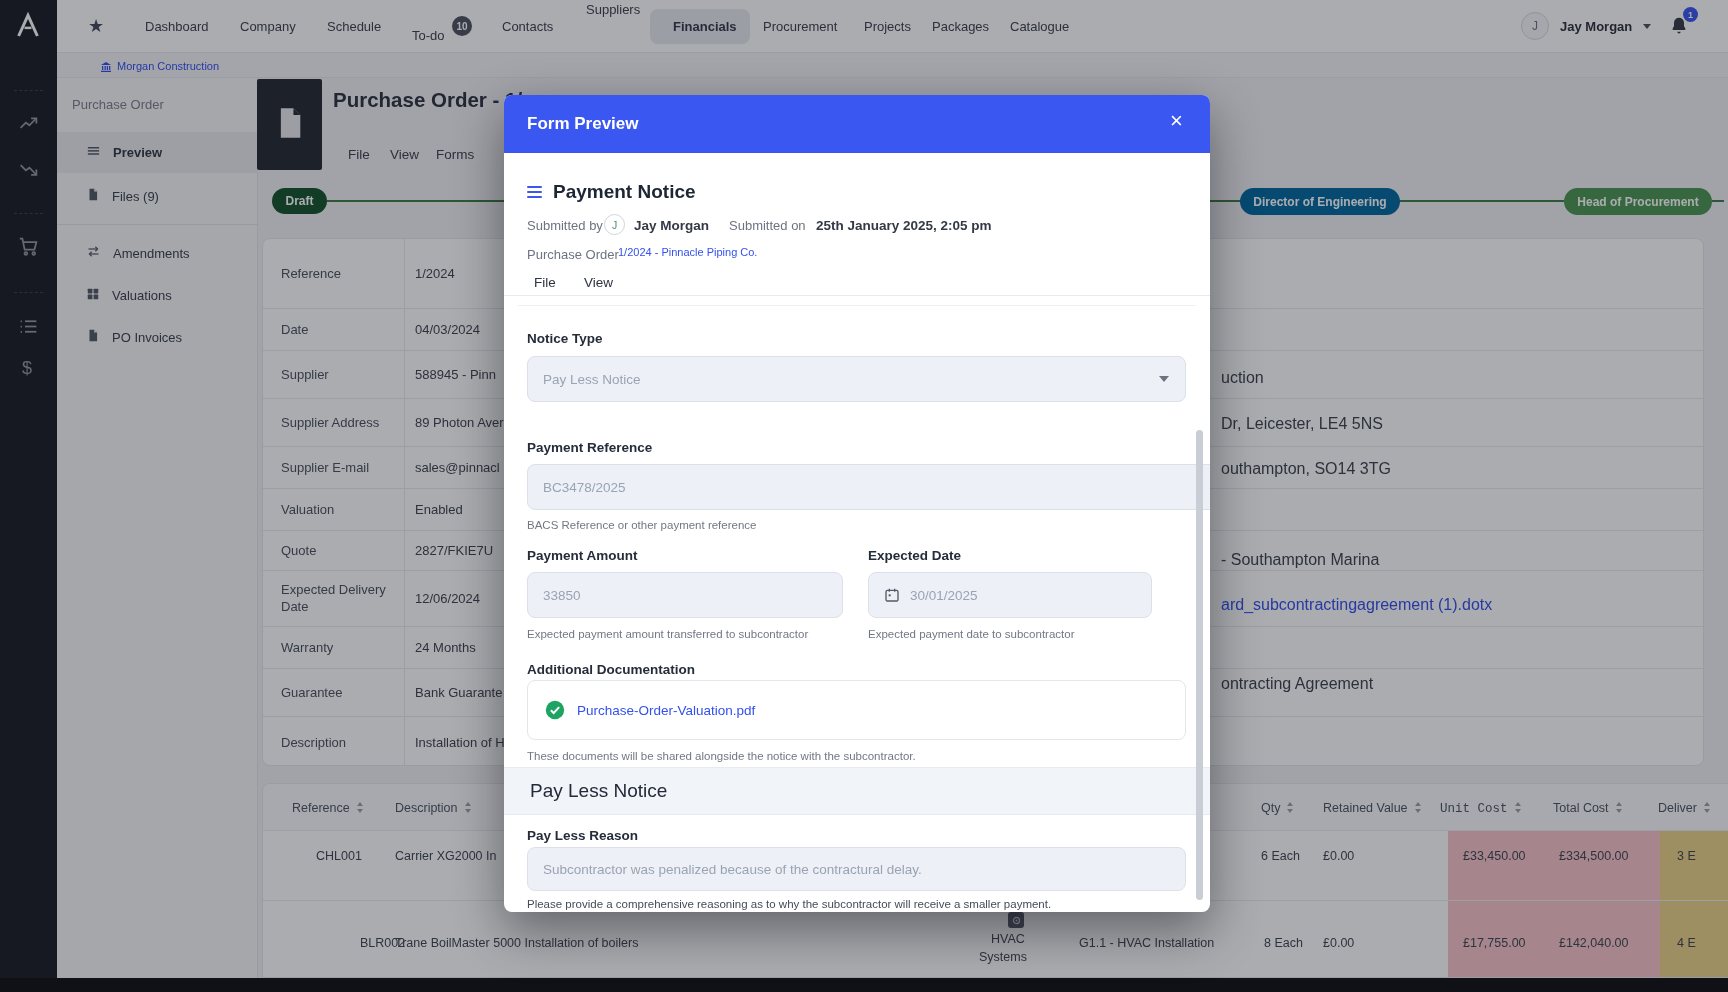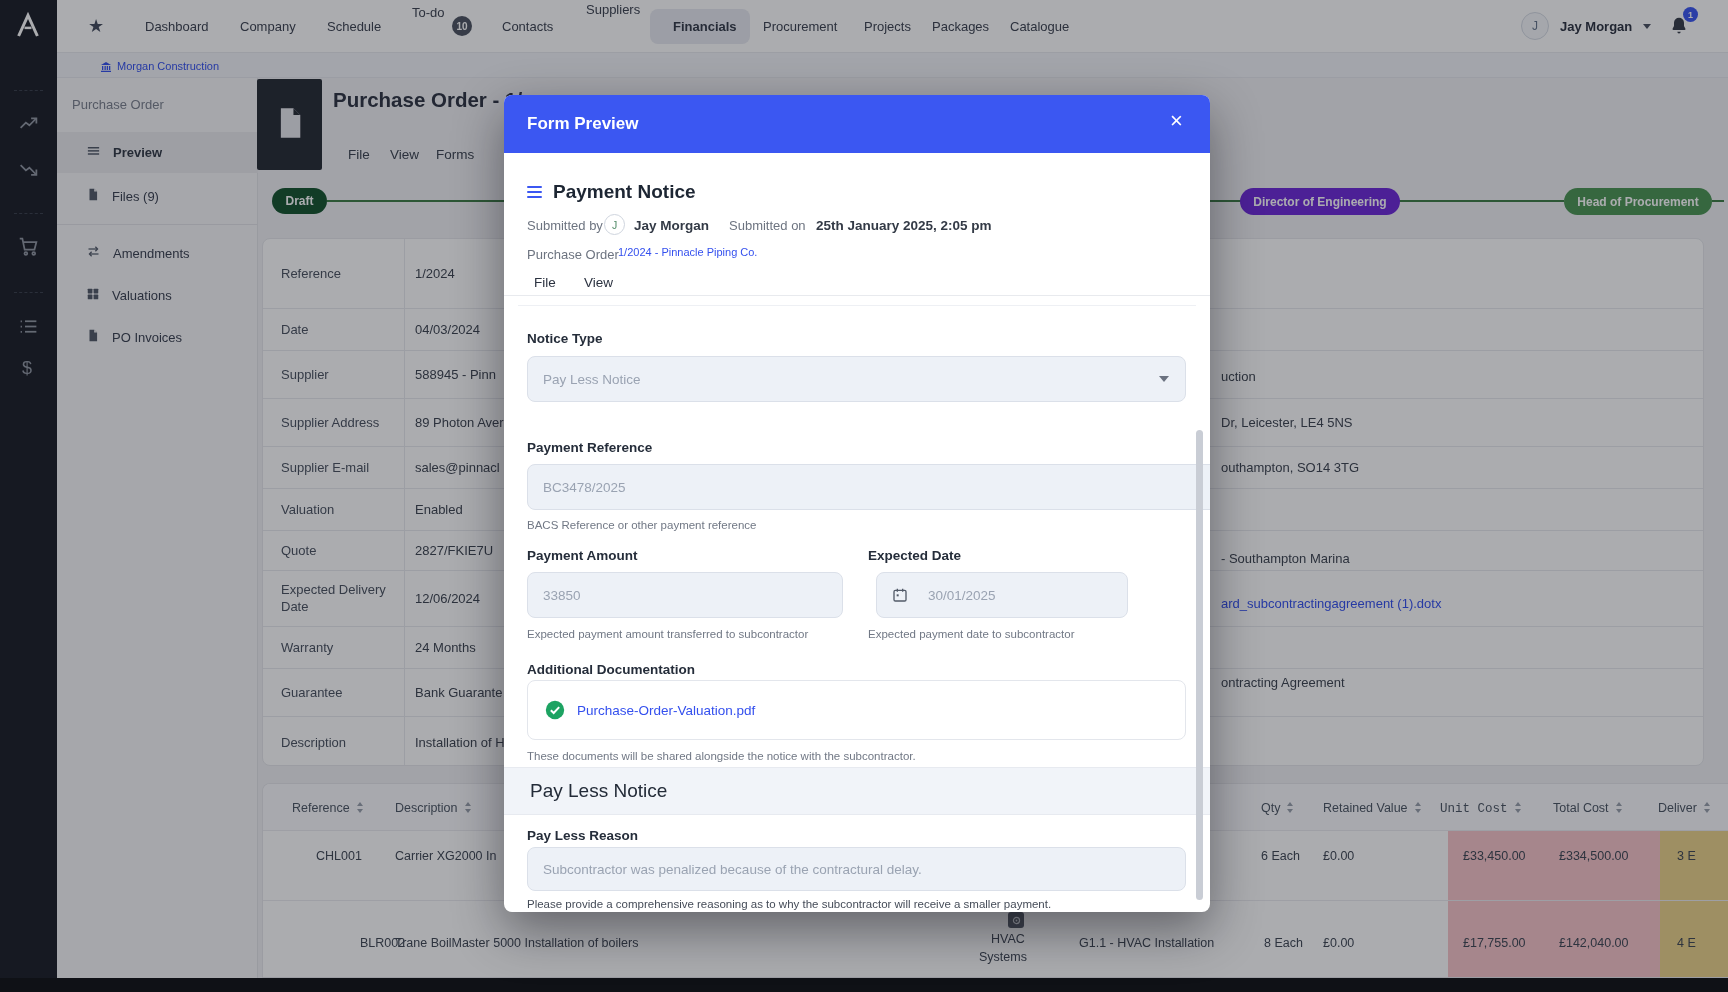--- a/index.html
+++ b/index.html
@@ -6,21 +6,21 @@
   body { font-family:"Liberation Sans", sans-serif; background:#dcdce0; }
   .screen { position:relative; width:1728px; height:992px; overflow:hidden; background:#f1f2f5; }
   .abs { position:absolute; }
   .nav-item { font-size:13px; color:#3c4250; cursor:pointer; }
   .badge-circle { border-radius:50%; color:#fff; display:flex; align-items:center; justify-content:center; }
   .side-item { display:flex; align-items:center; gap:12px; padding-left:29px; font-size:13px; color:#3a4150; }
   .pill { border-radius:14px; color:#fff; font-size:12px; font-weight:bold; display:flex; align-items:center; justify-content:center; }
   .dcell-label { width:142px; border-right:1px solid #e8eaee; display:flex; align-items:center; padding-left:18px; font-size:13px; color:#4a5260; }
   .dcell-value { flex:1; display:flex; align-items:center; padding-left:10px; font-size:13px; color:#3d4450; white-space:nowrap; }
   .drow { display:flex; border-bottom:1px solid #e8eaee; }
-  .frag { position:absolute; font-size:13px; color:#3d4450; white-space:nowrap; }
+  .frag { position:absolute; font-size:16px; color:#3d4450; white-space:nowrap; }
   .th { position:absolute; font-size:12.5px; color:#4b5563; white-space:nowrap; }
   .td { position:absolute; font-size:12.5px; color:#3f4754; white-space:nowrap; }
   .sort { display:inline-block; width:8px; height:11px; position:relative; margin-left:6px; top:1px; }
   .sort::before { content:""; position:absolute; top:0; left:1px; border-left:3px solid transparent; border-right:3px solid transparent; border-bottom:4px solid #98a0ac; }
   .sort::after { content:""; position:absolute; bottom:0; left:1px; border-left:3px solid transparent; border-right:3px solid transparent; border-top:4px solid #98a0ac; }
   .dim { position:absolute; inset:0; background:rgba(15,17,26,0.35); z-index:40; }
   .modal { position:absolute; left:504px; top:95px; width:706px; height:817px; background:#fff; border-radius:8px; overflow:hidden; z-index:50; box-shadow:0 18px 50px rgba(10,12,20,0.45); }
   .mlabel { position:absolute; font-size:13.5px; font-weight:bold; color:#252d3a; }
   .mhelper { position:absolute; font-size:11.5px; color:#717885; }
   .mbox { position:absolute; height:46px; background:#edf1f7; border:1px solid #dbe0e9; border-radius:8px; display:flex; align-items:center; padding:0 15px; font-size:13.5px; color:#9aa3b2; }
@@ -74,21 +74,21 @@
         </svg>
     </div>
     <div class="railicon" style="top:358px;font-size:18px;color:#9298a4;left:22px;">$</div>
   </div>
 
   <div class="abs" style="left:57px;top:0;width:1671px;height:53px;background:#ffffff;border-bottom:1px solid #e9eaee;">
     <div class="abs" style="left:31px;top:15px;font-size:18px;color:#434b5c;">★</div>
     <span class="abs nav-item" style="left:88px;top:19px;">Dashboard</span>
     <span class="abs nav-item" style="left:183px;top:19px;">Company</span>
     <span class="abs nav-item" style="left:270px;top:19px;">Schedule</span>
-    <span class="abs nav-item" style="left:355px;top:5px;">To-do</span>
+    <span class="abs nav-item" style="left:355px;top:28px;">To-do</span>
     <div class="abs badge-circle" style="left:395px;top:16px;width:20px;height:20px;background:#4d5461;font-size:10px;font-weight:bold;">
         <span>10</span>
       </div>
     <span class="abs nav-item" style="left:445px;top:19px;">Contacts</span>
     <span class="abs nav-item" style="left:529px;top:2px;text-align:center;">Suppliers</span>
     <div class="abs" style="left:593px;top:9px;width:100px;height:35px;background:#e8eaf1;border-radius:8px;"></div>
     <span class="abs nav-item" style="left:616px;top:19px;font-weight:bold;color:#333a48;">Financials</span>
     <span class="abs nav-item" style="left:706px;top:19px;">Procurement</span>
     <span class="abs nav-item" style="left:799px;top:19px;margin-left:8px;">Projects</span>
     <span class="abs nav-item" style="left:875px;top:19px;">Packages</span>
@@ -178,21 +178,21 @@
   <div class="abs" style="left:333px;top:88px;font-size:20.5px;font-weight:bold;color:#2e3442;white-space:nowrap;">Purchase Order - 1/</div>
   <span class="abs" style="left:348px;top:147px;font-size:13.5px;color:#3c4350;">File</span>
   <span class="abs" style="left:390px;top:147px;font-size:13.5px;color:#3c4350;">View</span>
   <span class="abs" style="left:436px;top:147px;font-size:13.5px;color:#3c4350;">Forms</span>
 
   <div class="abs" style="left:327px;top:200px;width:1237px;height:2px;background:#3e7d46;"></div>
   <div class="abs" style="left:1712px;top:200px;width:12px;height:2px;background:#3e7d46;"></div>
   <div class="abs pill" style="left:272px;top:188px;width:55px;height:26px;background:#14532d;">
       <span>Draft</span>
     </div>
-  <div class="abs pill" style="left:1240px;top:188px;width:160px;height:27px;background:#6d28d9;">
+  <div class="abs pill" style="left:1240px;top:188px;width:160px;height:27px;background:#0369a1;">
       <span>Director of Engineering</span>
     </div>
   <div class="abs pill" style="left:1564px;top:188px;width:148px;height:27px;background:#4c9654;">
       <span>Head of Procurement</span>
     </div>
 
   <div class="abs" style="left:262px;top:238px;width:1442px;height:528px;background:#ffffff;border:1px solid #e6e7eb;border-radius:8px;overflow:hidden;">
     <div class="drow" style="height:70px;">
         <div class="dcell-label">Reference</div>
         <div class="dcell-value">1/2024</div>
@@ -333,21 +333,21 @@
     </div>
     <span class="mhelper" style="left:23px;top:424px;">BACS Reference or other payment reference</span>
 
     <span class="mlabel" style="left:23px;top:453px;">Payment Amount</span>
     <div class="mbox" style="left:23px;top:477px;width:316px;">
       <span>33850</span>
     </div>
     <span class="mhelper" style="left:23px;top:533px;">Expected payment amount transferred to subcontractor</span>
 
     <span class="mlabel" style="left:364px;top:453px;">Expected Date</span>
-    <div class="mbox" style="left:364px;top:477px;width:252px;gap:20px;margin-left:8px;">
+    <div class="mbox" style="left:364px;top:477px;width:284px;gap:10px;">
       <span style="color:#525a68;display:flex;">
           <svg width="16" height="16" viewBox="0 0 24 24" fill="none" stroke="currentColor" stroke-width="2">
             <rect x="3" y="5" width="18" height="16" rx="2"></rect>
             <line x1="8" y1="2.5" x2="8" y2="7"></line>
             <line x1="16" y1="2.5" x2="16" y2="7"></line>
             <rect x="7" y="11" width="3" height="3" fill="currentColor" stroke="none"></rect>
           </svg>
         </span>
       <span>30/01/2025</span>
     </div>

